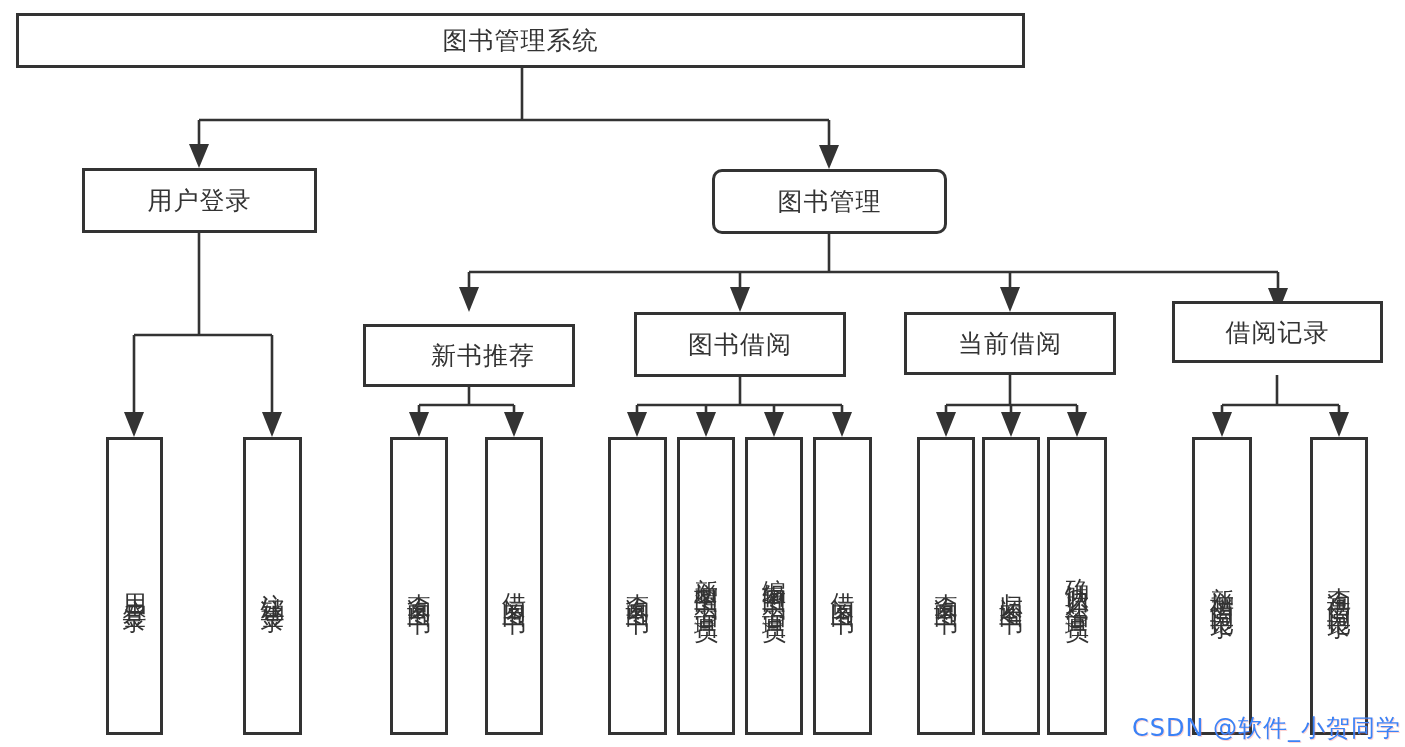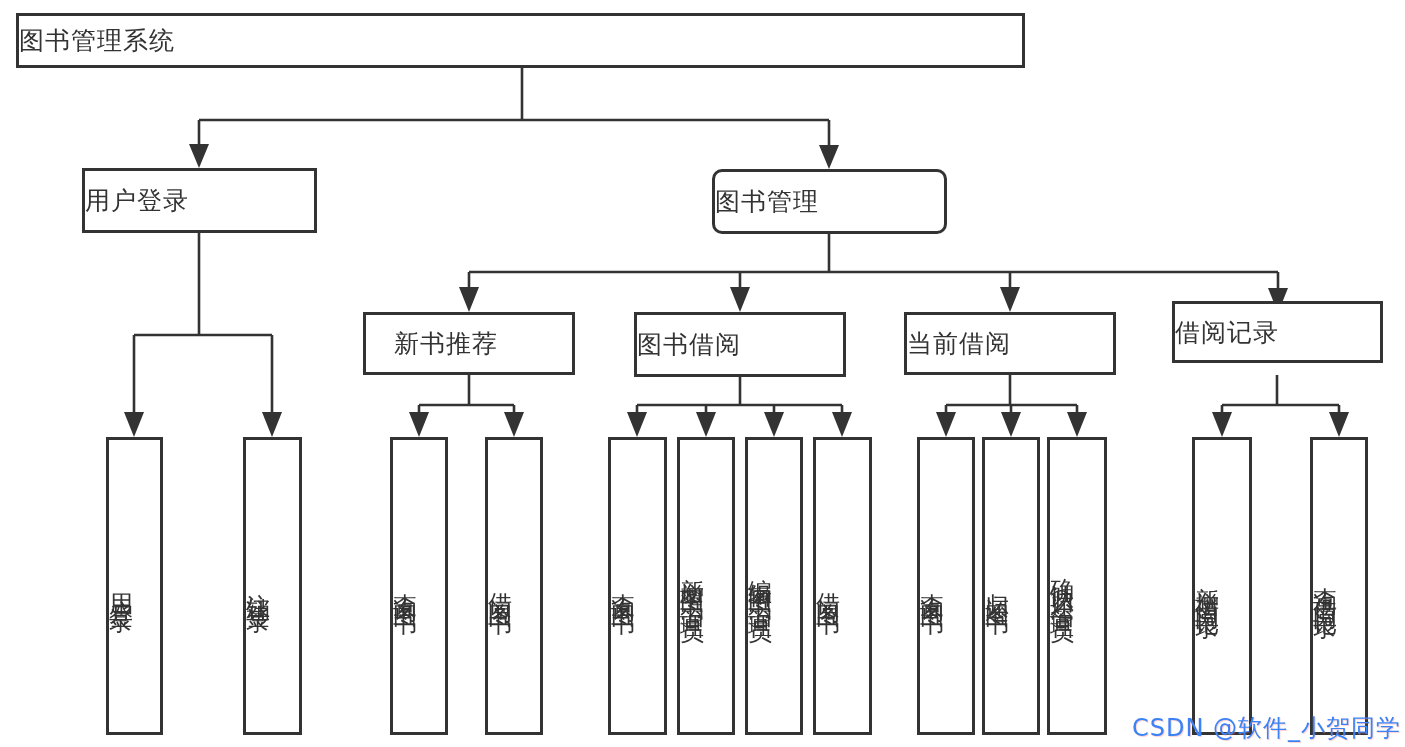--- a/index.html
+++ b/index.html
@@ -15,20 +15,21 @@
   .wires { position: absolute; left: 0; top: 0; width: 1405px; height: 747px; }
   .wires line, .wires polyline { stroke: #333333; stroke-width: 2.6; fill: none; }
   .wires polygon { fill: #333333; stroke: none; }
   .box {
     position: absolute;
     box-sizing: border-box;
     border: 3px solid #333333;
     background: #ffffff;
     display: flex;
     align-items: center;
+    justify-content: center;
     line-height: 1;
     font-size: 25px;
     letter-spacing: 1px;
   }
   .vbox { font-size: 24px; }
   .vbox .vtext {
     writing-mode: vertical-rl;
     text-orientation: mixed;
     letter-spacing: 6px;
     line-height: 1;
@@ -130,21 +131,21 @@
     <span>图书管理系统</span>
   </div>
 
   <div class="box" style="left:82px; top:168px; width:235px; height:65px;">
     <span>用户登录</span>
   </div>
   <div class="box" style="left:712px; top:169px; width:235px; height:65px;border-radius:10px;">
     <span>图书管理</span>
   </div>
 
-  <div class="box" style="left:363px; top:312px; width:212px; height:63px;padding-left:28px;">
+  <div class="box" style="left:363px; top:324px; width:212px; height:63px;padding-left:28px;">
     <span>新书推荐</span>
   </div>
   <div class="box" style="left:634px; top:312px; width:212px; height:65px;">
     <span>图书借阅</span>
   </div>
   <div class="box" style="left:904px; top:312px; width:212px; height:63px;">
     <span>当前借阅</span>
   </div>
   <div class="box" style="left:1172px; top:301px; width:211px; height:62px;">
     <span>借阅记录</span>

